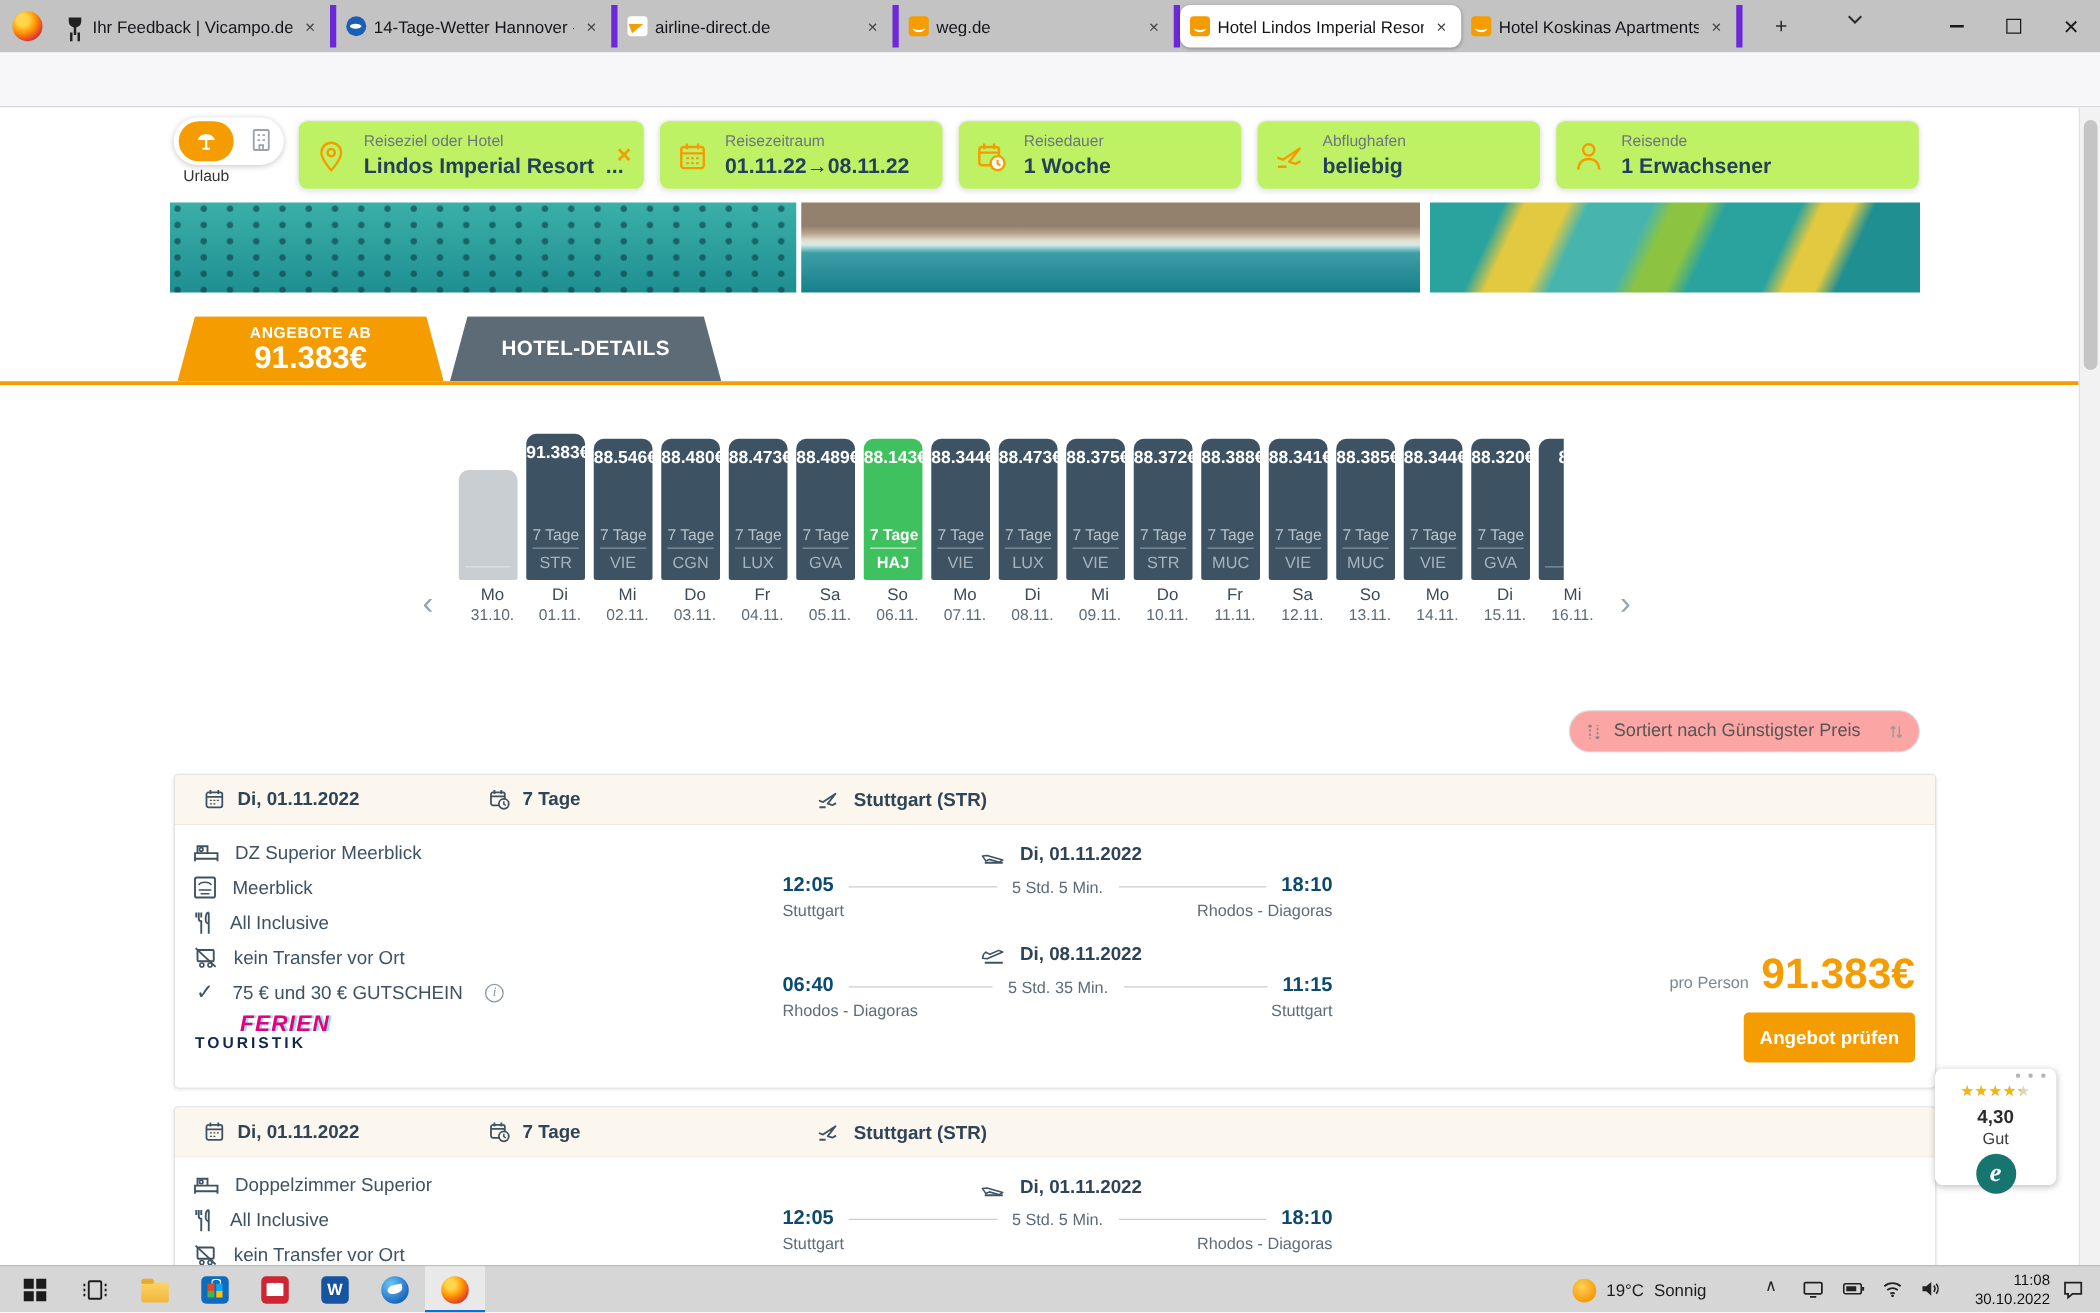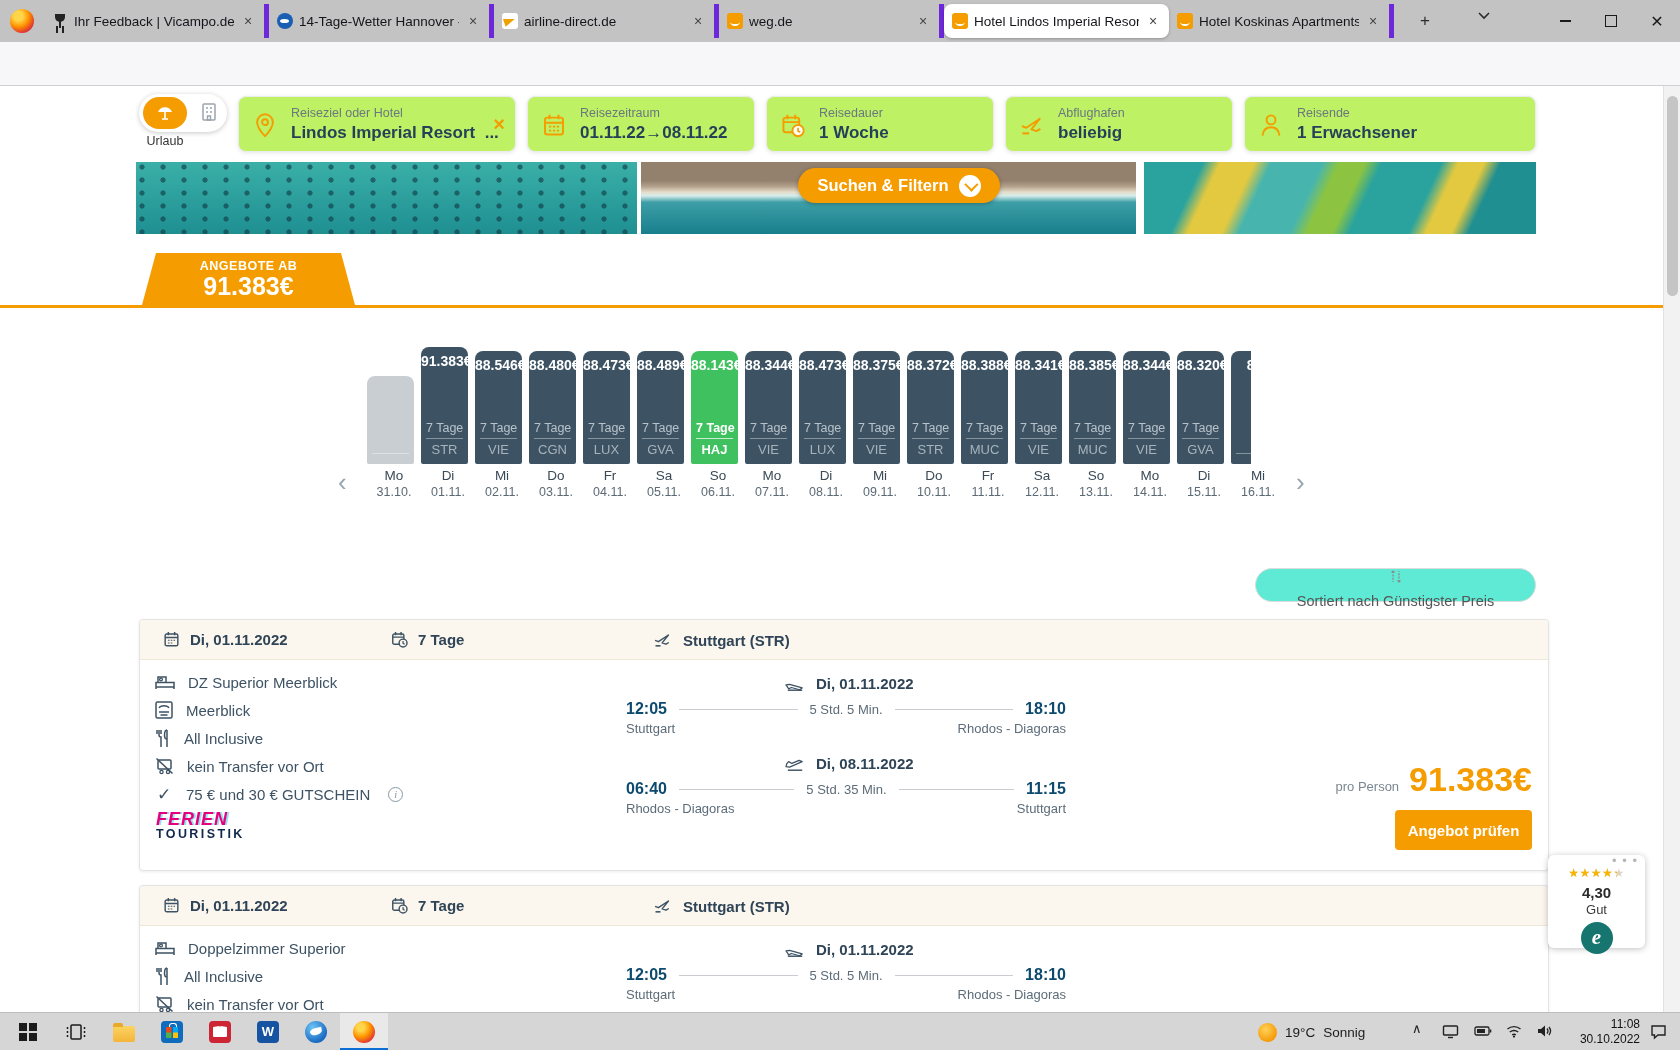--- a/index.html
+++ b/index.html
@@ -100,38 +100,38 @@
   .bar.empty { height:88px; background:#c9ced3; }
   .bar.sel { background:#3ec15e; }
   .bar.sel .bar-days, .bar.sel .bar-code { color:#fff; font-weight:bold; border-color:rgba(255,255,255,.7); }
   #dates-row { position:absolute; left:367px; top:382px; display:flex; }
   .date-cell { flex:0 0 54px; width:54px; text-align:center; }
   .date-day { font-size:13.5px; color:#3a4a57; }
   .date-date { font-size:12.5px; color:#5c6a75; margin-top:2px; }
   .chart-chev { position:absolute; top:384px; font-size:26px; color:#97a5ae; line-height:24px; }
 
   
-  #sort-pill { position:absolute; left:1255px; top:482px; width:281px; height:34px; background:#5eead4; border:1px solid #ddd; border-radius:17px;
-    display:flex; align-items:center; padding:0 12px; gap:9px;flex-direction:column; }
+  #sort-pill { position:absolute; left:1255px; top:482px; width:281px; height:34px; background:#fca5a5; border:1px solid #ddd; border-radius:17px;
+    display:flex; align-items:center; padding:0 12px; gap:9px; }
   #sort-pill .sort-label { font-size:14.5px; color:#555; flex:1; white-space:nowrap; }
 
   
   .card { position:absolute; left:139px; width:1410px; background:#fff; border:1px solid #e3e3e3; border-radius:4px; box-shadow:0 1px 3px rgba(0,0,0,.08); }
   #card1 { top:533px; height:252px; }
   #card2 { top:799px; height:230px; }
   .card-head { position:absolute; left:0; top:0; right:0; height:40px; background:#fbf6ee; border-bottom:1px solid #f0e7d8; border-radius:4px 4px 0 0; }
   .ch-item { position:absolute; top:10px; display:flex; align-items:center; gap:9px; font-size:15px; font-weight:bold; color:#2f4456; }
   .feat { position:absolute; left:14px; display:flex; align-items:center; gap:12px; font-size:15px; color:#3d5263; }
   .feat .check-glyph { font-size:17px; font-weight:bold; color:#3d5263; width:20px; text-align:center; }
   .info-badge { display:inline-block; width:15px; height:15px; border:1.3px solid #8a98a3; border-radius:50%; color:#8a98a3;
     font-size:10.5px; line-height:14px; text-align:center; margin-left:6px; font-style:italic; font-family:"Liberation Serif",serif; }
   .info-badge::after { content:"i"; }
   .op-logo { position:absolute; left:16px; top:192px; line-height:15px; }
   .op-l1 { font-size:18px; font-weight:bold; font-style:italic; color:#e5007d; letter-spacing:1px;
-           text-shadow:2px 0 0 rgba(60,200,230,.55); }
+           text-shadow:2px 0 0 rgba(60,200,230,.55);margin-left:36px; }
   .op-l2 { font-size:12.5px; font-weight:bold; color:#12284b; letter-spacing:2.4px; }
   .leg { position:absolute; left:486px; width:440px; }
   .leg-date { display:flex; align-items:center; gap:10px; font-size:15px; font-weight:bold; color:#2f4456; margin-left:158px; }
   .leg-main { display:flex; align-items:center; margin-top:8px; }
   .leg-time { font-size:16px; font-weight:bold; color:#0c4a6e; }
   .leg-line { flex:1; height:1px; background:#c9ccd0; margin:0 12px; }
   .leg-dur { font-size:13px; color:#5d6c78; white-space:nowrap; }
   .leg-cities { display:flex; justify-content:space-between; font-size:13px; color:#5d6c78; margin-top:3px; }
   .price-row { position:absolute; right:16px; display:flex; align-items:baseline; gap:10px; }
   .price-label { font-size:13px; color:#7a8791; }
@@ -358,28 +358,27 @@
           </svg>
       </span>
       <div class="sf-label">Reisende</div>
       <div class="sf-value">1 Erwachsener</div>
     </div>
 
     <div id="photo1" class="photo"></div>
     <div id="photo2" class="photo"></div>
     <div id="photo3" class="photo"></div>
 
-    <button id="search-btn">
-      <span>Suchen &amp; Filtern</span>
-      <span class="btn-chev"></span>
-    </button>
 
     <div id="tab-offers" class="big-tab">
       <div class="l1">ANGEBOTE AB</div>
       <div class="l2">91.383€</div>
+    </div>
+    <div id="tab-details" class="big-tab">
+      <span>HOTEL-DETAILS</span>
     </div>
     <div id="tabs-underline"></div>
 
     <div id="bars-viewport">
       <div id="bars-row">
 
           <div class="bar empty">
             <div class="bar-price"></div>
             <div class="bar-spacer"></div>
             <div class="bar-days"></div>

